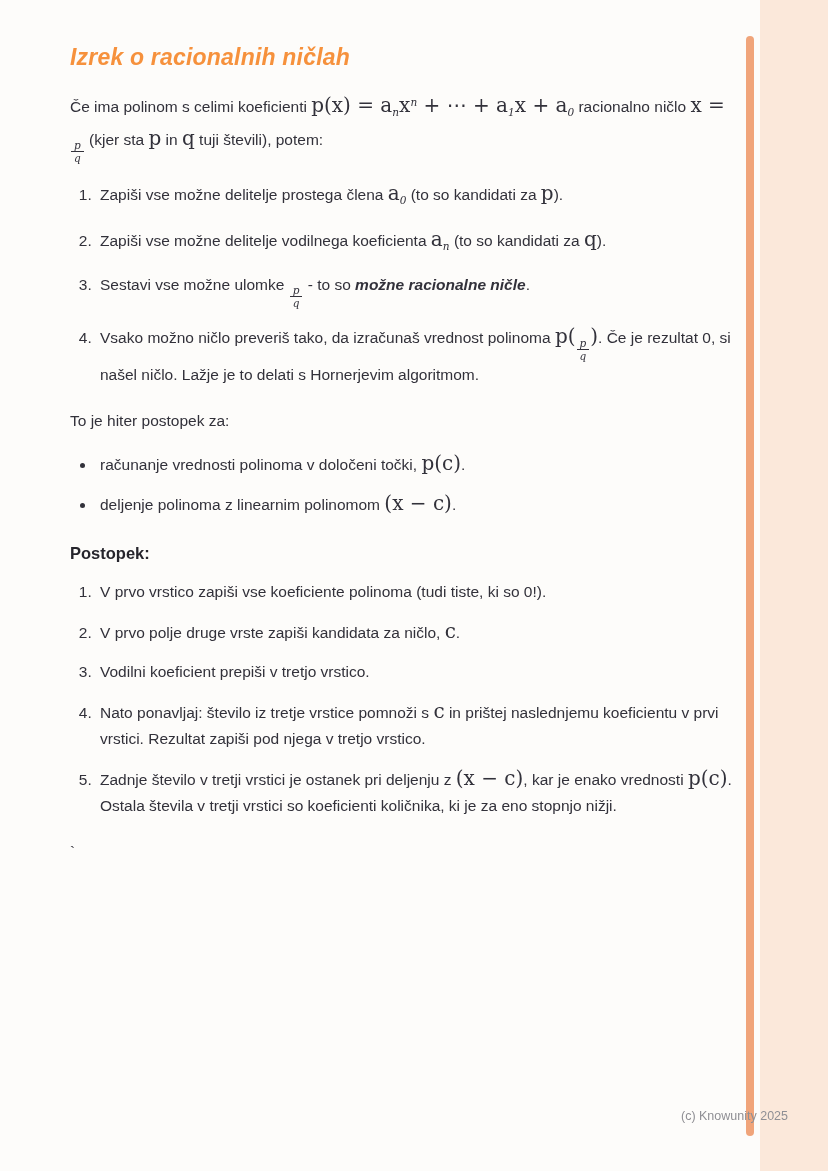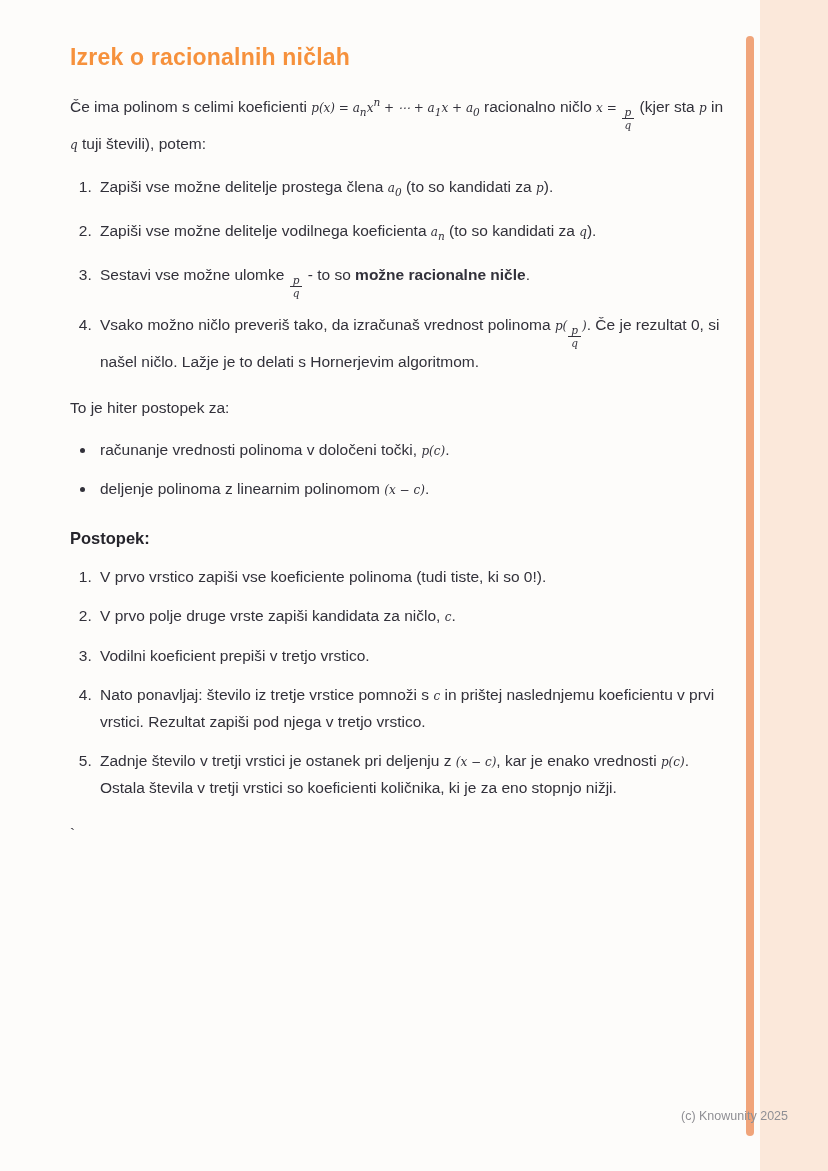--- a/index.html
+++ b/index.html
@@ -16,42 +16,42 @@
   }
   .edge-bar{
     position:absolute;left:746px;top:36px;width:8px;height:1100px;
     background:#f0a47a;border-radius:4px;z-index:1;
   }
   .content{
     position:absolute;left:70px;top:28px;width:662px;z-index:1;
   }
   h1{
     color:#f6913c;font-size:23px;font-weight:bold;
-    margin:16px 0 18px 0;letter-spacing:.2px;
+    margin:16px 0 18px 0;letter-spacing:.2px;font-style:italic;
   }
   h1 + *{margin-top:0;}
   h3{
     font-size:16.5px;font-weight:bold;color:#26252c;
     margin:26px 0 16px 0;
   }
   p{
     font-size:15.5px;line-height:26px;margin:14px 0 16px 0;
   }
   ul,ol{
     margin:14px 0 20px 0;padding-left:26px;
     font-size:15.5px;line-height:26px;
   }
   li{margin:0 0 12px 0;padding-left:4px;}
   ol li{margin-bottom:13px;}
   .math-run{
     font-family:"DejaVu Serif","Liberation Serif",serif;
-    font-style:italic;font-size:12px;
+    font-size:20px;
   }
   sub.math-run,sup.math-run{font-size:0.68em;font-style:italic;}
-  .bold-run{font-weight:bold;}
+  .bold-run{font-weight:bold;font-style:italic;}
   .italic-run{}
   .fraction{
     display:inline-flex;flex-direction:column;align-items:center;
     vertical-align:-4px;
     font-family:"DejaVu Serif","Liberation Serif",serif;
     font-style:italic;font-size:10.5px;line-height:1.05;
     margin:0 1px;
   }
   .fraction .num{border-bottom:1px solid #32313a;padding:0 3px 0px 3px;}
   .fraction .den{padding-top:1px;}

